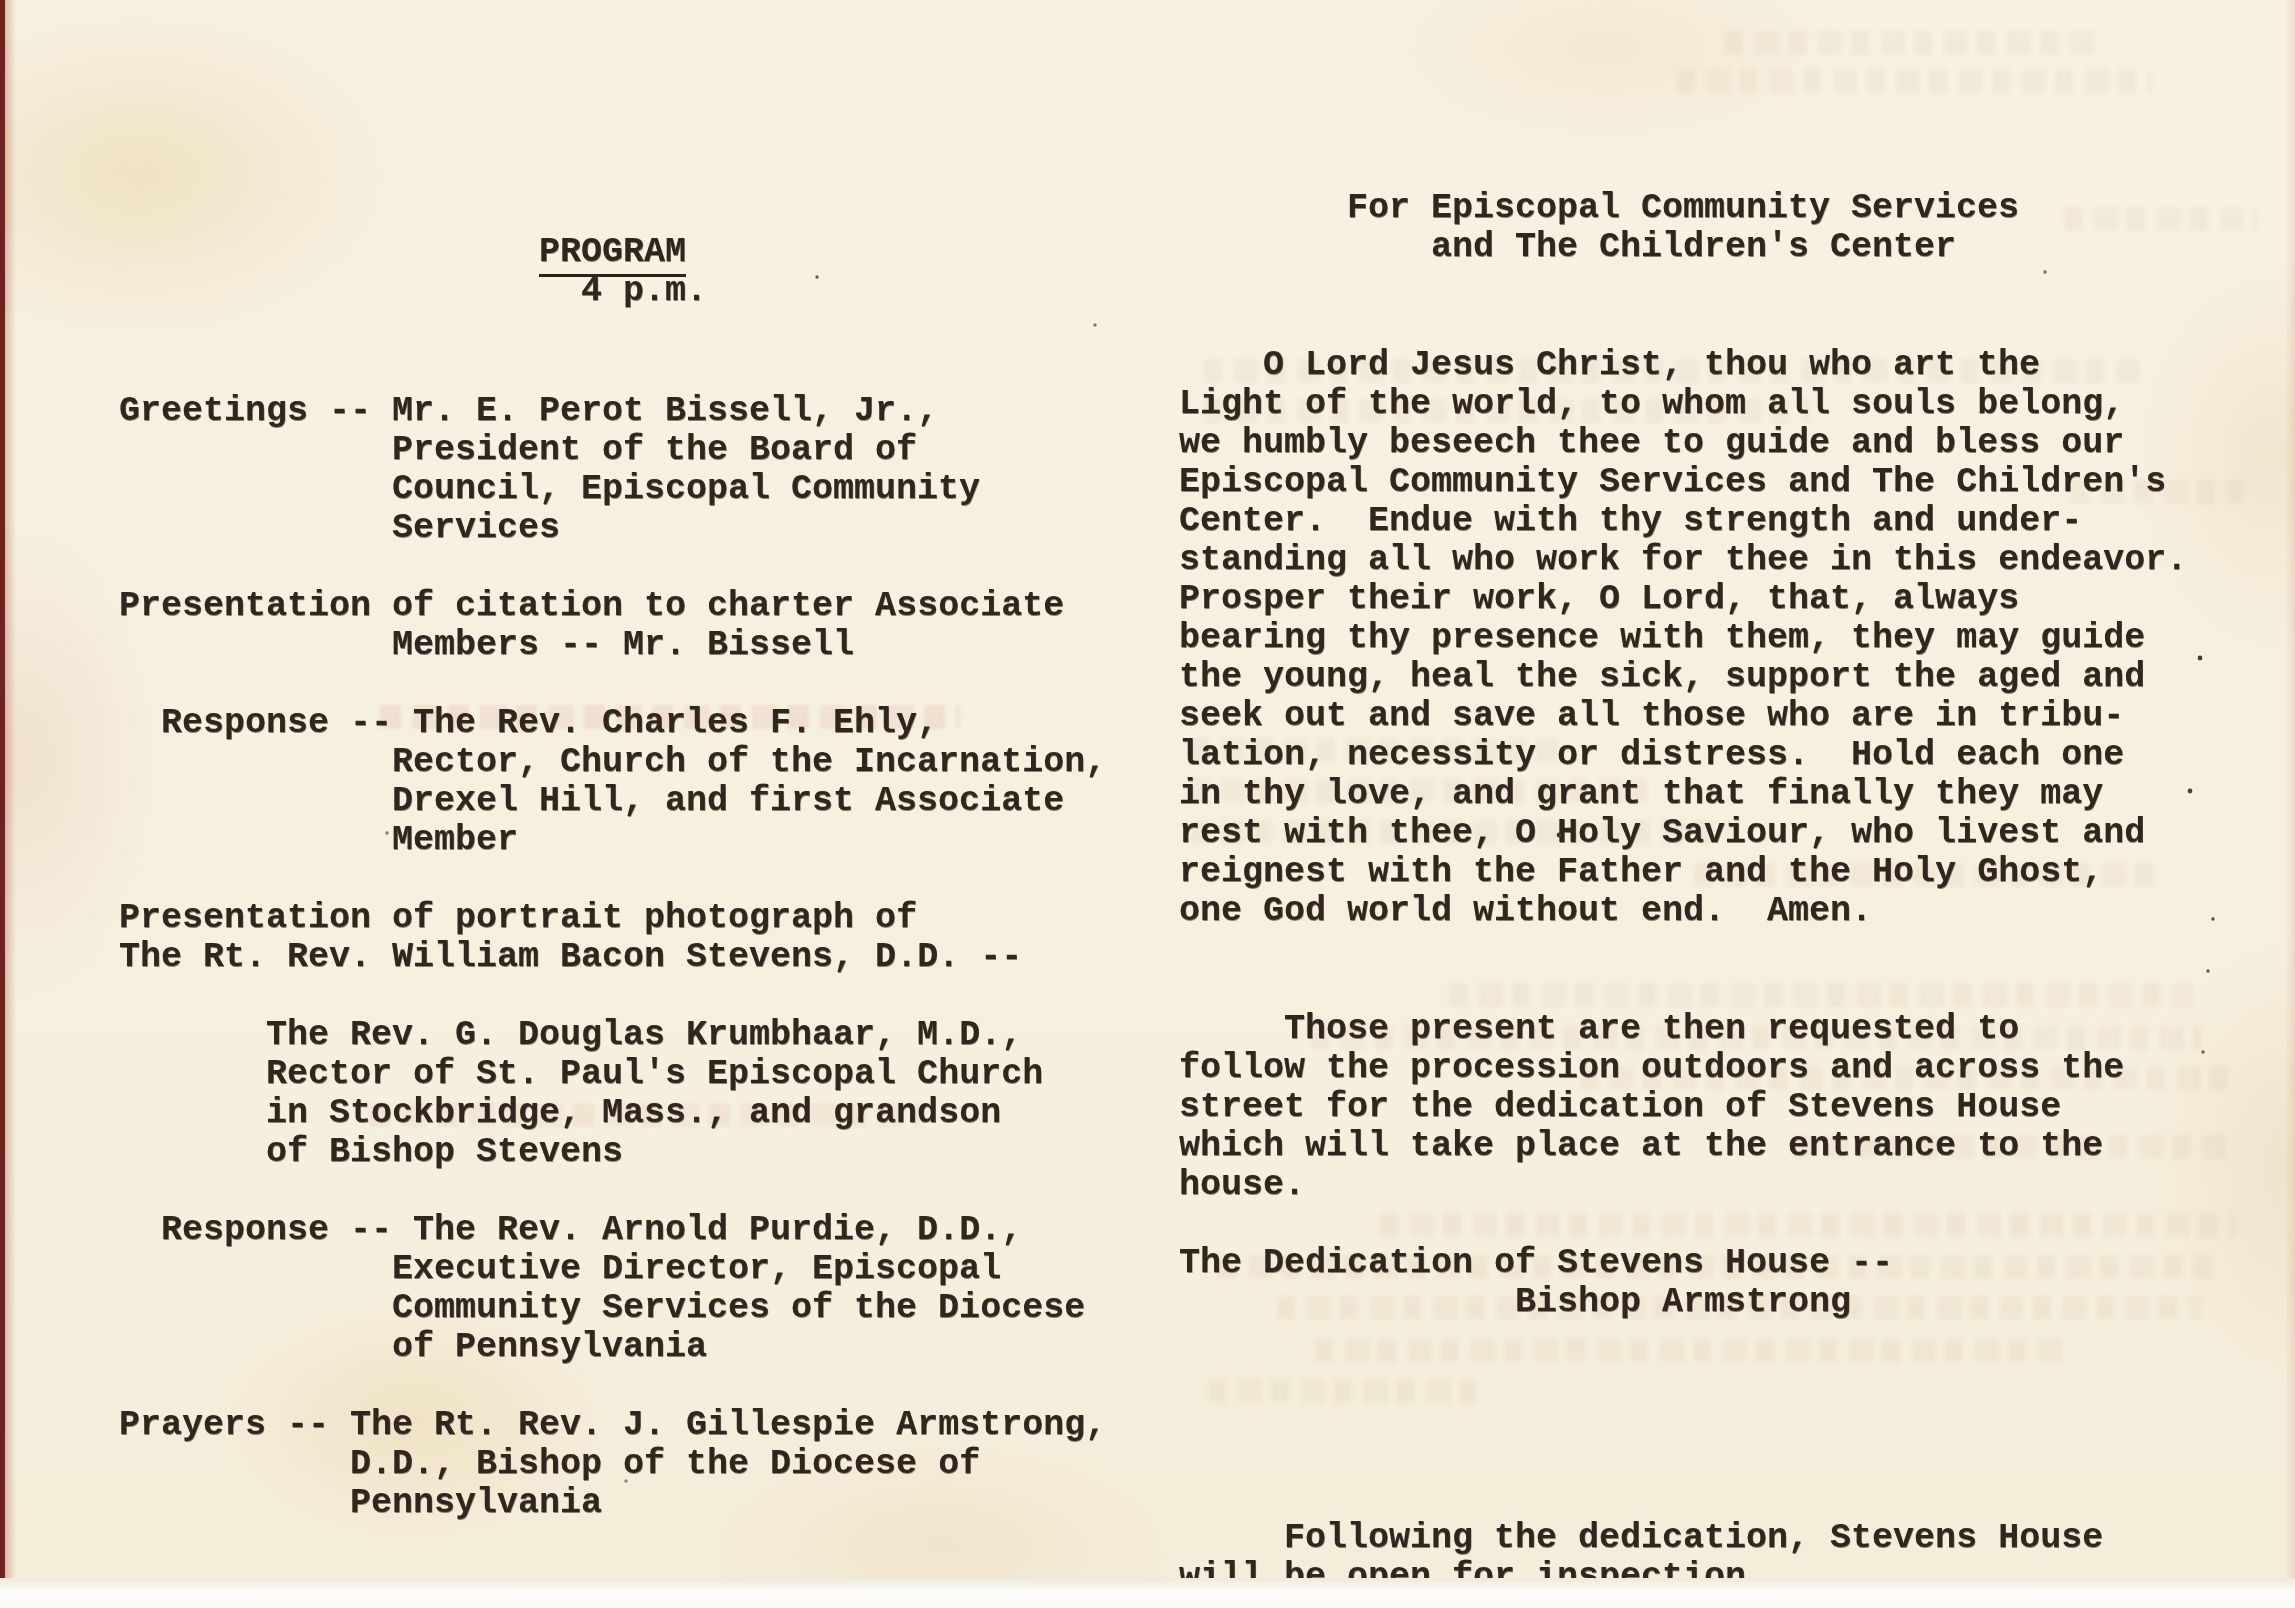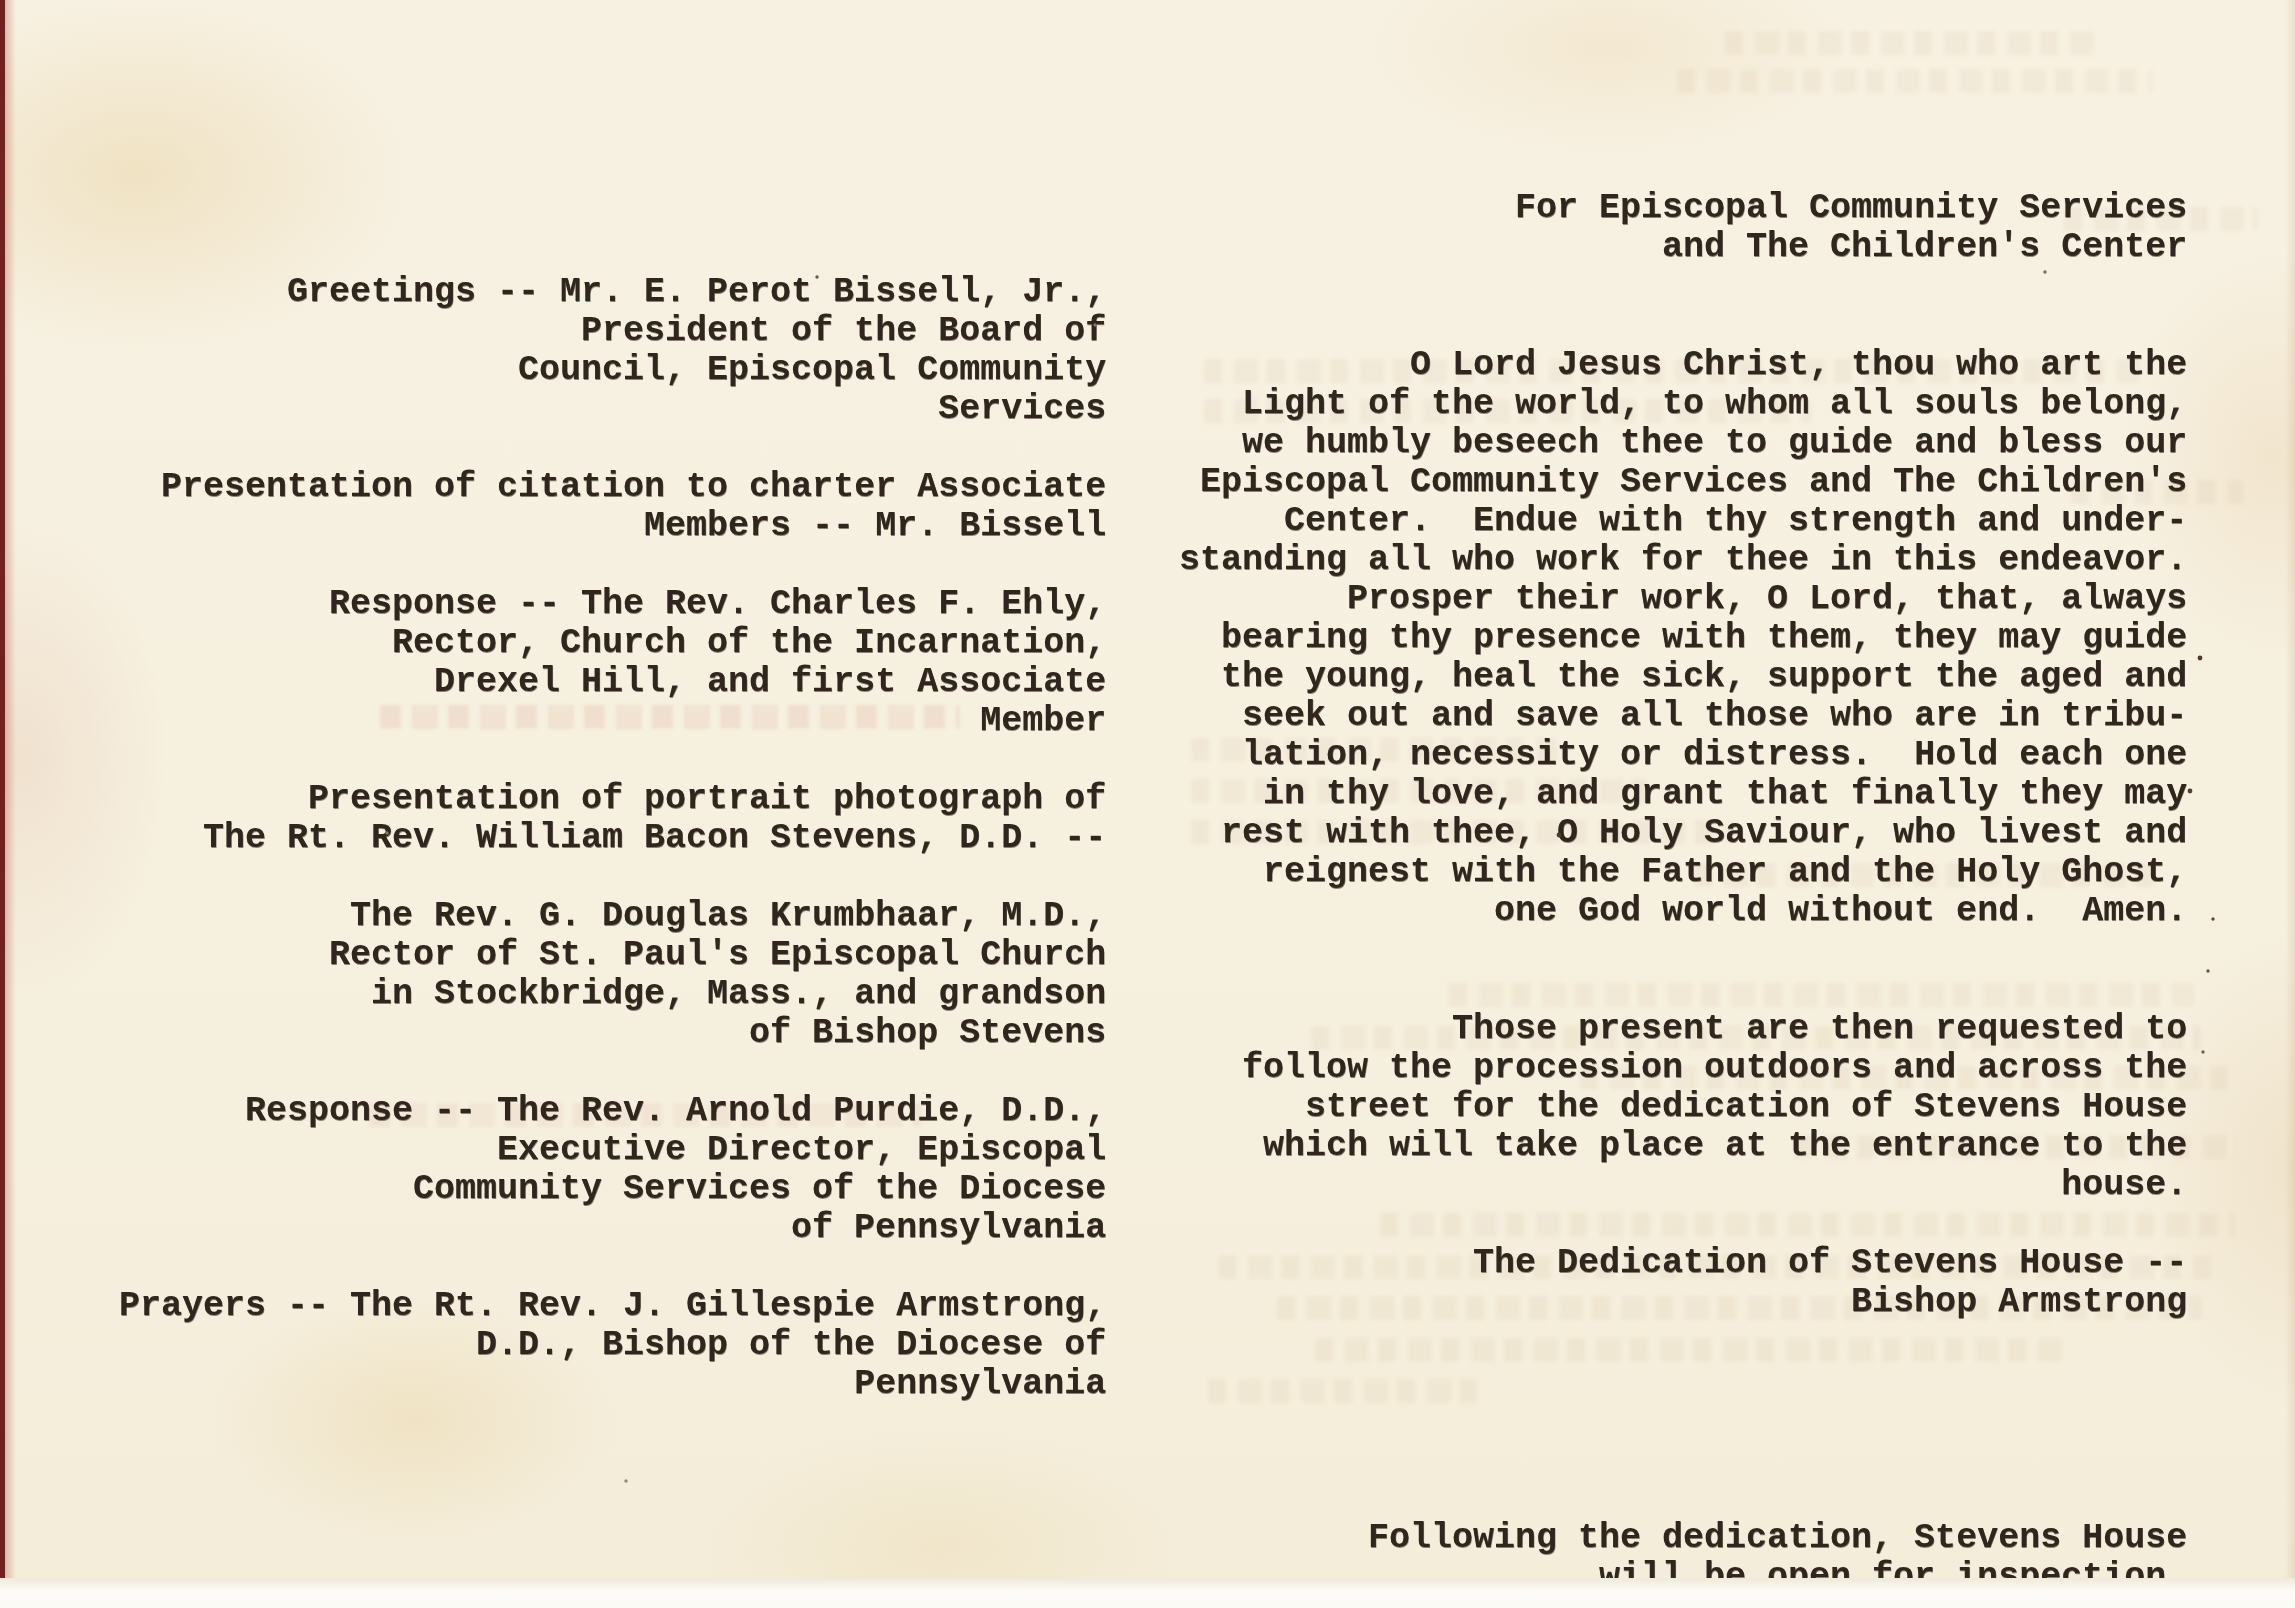--- a/index.html
+++ b/index.html
@@ -68,21 +68,20 @@
     letter-spacing: 0;
     white-space: pre;
     text-shadow: 0.4px 0.6px 0.6px rgba(48,38,30,0.55);
   }
   .col-left  { left: 119px;  }
   .col-right { left: 1179px; top: 109px; }
 
   .tline {
     height: 39px;
     line-height: 39px;
-    text-align: right;
   }
   .heading-line { height: 39px; line-height: 39px; padding-left: 16ch; }
   .u-title {
     border-bottom: 3.5px solid #2e241c;
     padding-bottom: 2.1px;
   }
   .heading-time { margin-left: 2ch; }
 
   
   .ghost {
@@ -157,20 +156,24 @@
   <div class="ghost" style="left:1380px; top:1213px; width:856px;"></div>
   <div class="ghost" style="left:1218px; top:1255px; width:994px;"></div>
   <div class="ghost" style="left:1277px; top:1296px; width:925px;"></div>
   <div class="ghost" style="left:1315px; top:1338px; width:752px;"></div>
   <div class="ghost" style="left:1208px; top:1379px; width:269px;"></div>
   <div class="ghost pink" style="left:380px; top:705px; width:580px;"></div>
   <div class="ghost pink faint" style="left:369px; top:1103px; width:552px;"></div>
 </div>
 
 <div class="col col-left">
+  <div class="tline heading-line">
+    <span class="u-title">PROGRAM</span>
+    <span class="heading-time">4 p.m.</span>
+  </div>
   <div><div class="tline" style="margin-top: 79px;">Greetings -- Mr. E. Perot Bissell, Jr.,</div><div class="tline" style="padding-left: 13ch;">President of the Board of</div><div class="tline" style="padding-left: 13ch;">Council, Episcopal Community</div><div class="tline" style="padding-left: 13ch;">Services</div><div class="tline" style="margin-top: 39px;">Presentation of citation to charter Associate</div><div class="tline" style="padding-left: 13ch;">Members -- Mr. Bissell</div><div class="tline" style="padding-left: 2ch; margin-top: 39px;">Response -- The Rev. Charles F. Ehly,</div><div class="tline" style="padding-left: 13ch;">Rector, Church of the Incarnation,</div><div class="tline" style="padding-left: 13ch;">Drexel Hill, and first Associate</div><div class="tline" style="padding-left: 13ch;">Member</div><div class="tline" style="margin-top: 39px;">Presentation of portrait photograph of</div><div class="tline">The Rt. Rev. William Bacon Stevens, D.D. --</div><div class="tline" style="padding-left: 7ch; margin-top: 39px;">The Rev. G. Douglas Krumbhaar, M.D.,</div><div class="tline" style="padding-left: 7ch;">Rector of St. Paul's Episcopal Church</div><div class="tline" style="padding-left: 7ch;">in Stockbridge, Mass., and grandson</div><div class="tline" style="padding-left: 7ch;">of Bishop Stevens</div><div class="tline" style="padding-left: 2ch; margin-top: 39px;">Response -- The Rev. Arnold Purdie, D.D.,</div><div class="tline" style="padding-left: 13ch;">Executive Director, Episcopal</div><div class="tline" style="padding-left: 13ch;">Community Services of the Diocese</div><div class="tline" style="padding-left: 13ch;">of Pennsylvania</div><div class="tline" style="margin-top: 39px;">Prayers -- The Rt. Rev. J. Gillespie Armstrong,</div><div class="tline" style="padding-left: 11ch;">D.D., Bishop of the Diocese of</div><div class="tline" style="padding-left: 11ch;">Pennsylvania</div></div>
 </div>
 
 <div class="col col-right">
   <div><div class="tline" style="padding-left: 8ch;">For Episcopal Community Services</div><div class="tline" style="padding-left: 12ch;">and The Children's Center</div><div class="tline" style="padding-left: 4ch; margin-top: 79px;">O Lord Jesus Christ, thou who art the</div><div class="tline">Light of the world, to whom all souls belong,</div><div class="tline">we humbly beseech thee to guide and bless our</div><div class="tline">Episcopal Community Services and The Children's</div><div class="tline">Center.  Endue with thy strength and under-</div><div class="tline">standing all who work for thee in this endeavor.</div><div class="tline">Prosper their work, O Lord, that, always</div><div class="tline">bearing thy presence with them, they may guide</div><div class="tline">the young, heal the sick, support the aged and</div><div class="tline">seek out and save all those who are in tribu-</div><div class="tline">lation, necessity or distress.  Hold each one</div><div class="tline">in thy love, and grant that finally they may</div><div class="tline">rest with thee, O Holy Saviour, who livest and</div><div class="tline">reignest with the Father and the Holy Ghost,</div><div class="tline">one God world without end.  Amen.</div><div class="tline" style="padding-left: 5ch; margin-top: 79px;">Those present are then requested to</div><div class="tline">follow the procession outdoors and across the</div><div class="tline">street for the dedication of Stevens House</div><div class="tline">which will take place at the entrance to the</div><div class="tline">house.</div><div class="tline" style="margin-top: 39px;">The Dedication of Stevens House --</div><div class="tline" style="padding-left: 16ch;">Bishop Armstrong</div><div class="tline" style="padding-left: 5ch; margin-top: 197px;">Following the dedication, Stevens House</div><div class="tline">will be open for inspection.</div></div>
 </div>
 
 <div class="specks"></div>
 <div class="left-edge"></div>
 <div class="left-edge-fade"></div>

